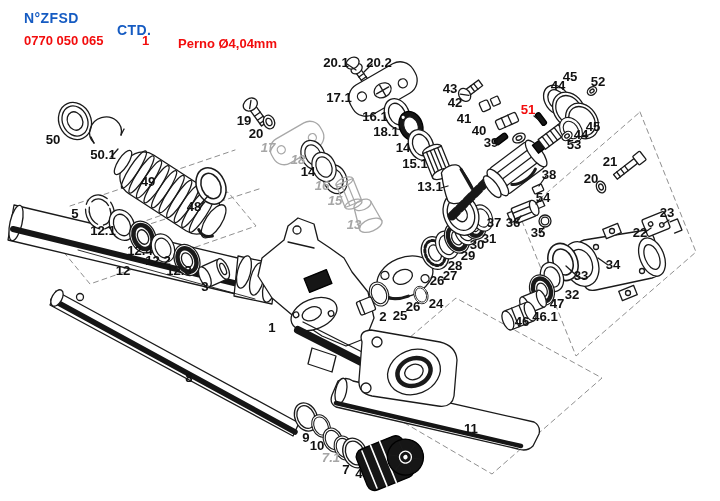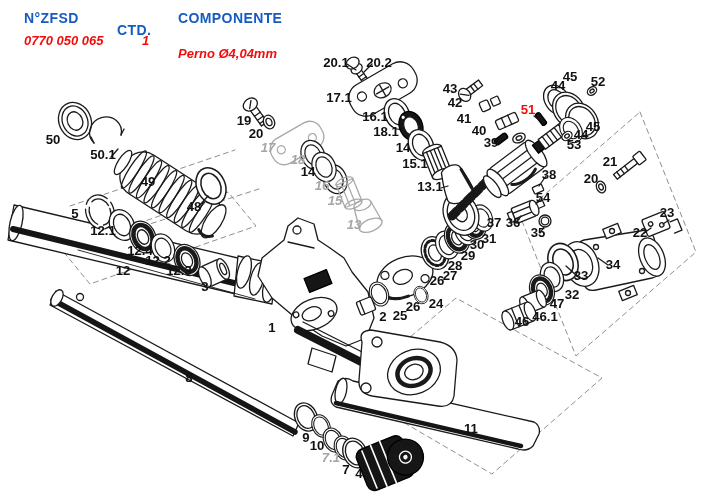--- a/index.html
+++ b/index.html
@@ -1,22 +1,22 @@
 <!DOCTYPE html>
 <html><head>
 <meta charset="utf-8">
 <style>
   html,body{margin:0;padding:0;background:#fff;}
   #stage{position:relative;width:720px;height:501px;background:#fff;overflow:hidden;
          font-family:"Liberation Sans",sans-serif;padding-left:46px;}
   
   .hdr{position:absolute;font-weight:bold;font-size:14px;letter-spacing:.4px;color:var(--blue,#155bc2);white-space:pre;}
-  .hrow{position:absolute;font-weight:bold;font-size:13px;color:var(--red,#f20d0d);white-space:pre;font-style:italic;}
+  .hrow{position:absolute;font-weight:bold;font-size:13px;color:var(--red,#f20d0d);white-space:pre;}
   #h-part{left:24px;top:10px;} #h-qty{left:117px;top:22px;} #h-comp{left:178px;top:10px;}
-  #r-part{left:24px;top:33px;} #r-qty{left:142px;top:33px;} #r-comp{left:178px;top:46px;}
+  #r-part{left:24px;top:33px;} #r-qty{left:142px;top:33px;} #r-comp{left:178px;top:36px;}
   
   svg{position:absolute;left:0;top:0;}
   svg *{stroke:#1a1a1a;fill:none;stroke-width:1.3;stroke-linejoin:round;stroke-linecap:round;}
   .f{fill:#fff;}
   .dk{fill:#161616;stroke:#000;}
   .ghost, .ghost *{stroke:#a8a8a8;}
   .ghost .f{fill:#fff;}
   .dash{stroke:#8f8f8f;stroke-width:1;stroke-dasharray:5 4;fill:none;}
   .thick{stroke:#151515;}
   .ldr{stroke-width:.9;}
@@ -24,21 +24,20 @@
   text.ghostl{fill:#a6a6a6;font-style:italic;}
   text.redl{fill:var(--red,#f20d0d);font-weight:700;}
 </style>
 </head>
 <body>
 
 <div id="stage" style="--blue: #155bc2; --red: #f20d0d;">
 
   <span id="h-part" class="hdr">N°ZFSD</span>
   <span id="h-qty" class="hdr">CTD.</span>
-  <span id="h-comp" class="hdr">COMPONENTE</span>
   <span id="r-part" class="hrow">0770 050 065</span>
   <span id="r-qty" class="hrow">1</span>
   <span id="r-comp" class="hrow">Perno Ø4,04mm</span>
 
   <svg width="720" height="501" viewBox="0 0 720 501">
     <defs>
       <g id="ring">
           <ellipse rx="12" ry="16" class="f"></ellipse>
           <ellipse rx="8" ry="11.2" class="f"></ellipse>
         </g>

